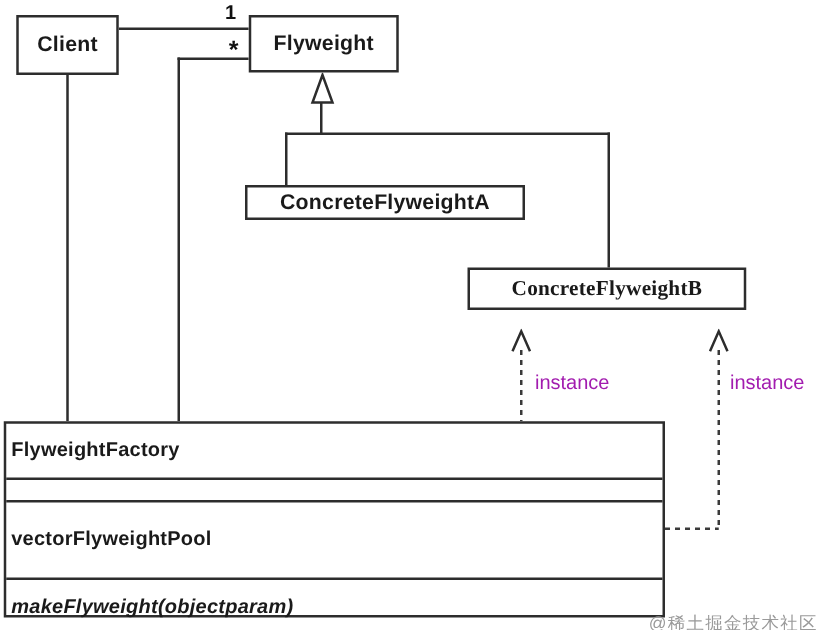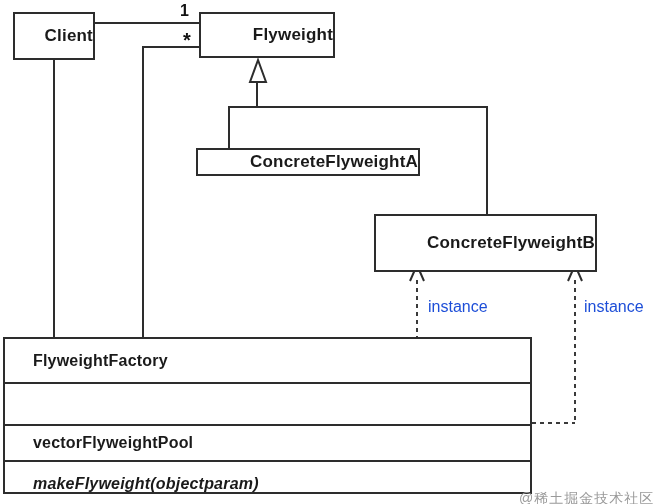--- a/index.html
+++ b/index.html
@@ -11,21 +11,21 @@
     font-family: "Liberation Sans", sans-serif;
     overflow: hidden;
   }
   .uml-box {
     position: absolute;
     background: #ffffff;
     border: 2px solid #2d2d2d;
     box-sizing: border-box;
     display: flex;
     align-items: center;
-    justify-content: flex-end;
+    justify-content: center;
     font-weight: bold;
     font-size: 17px;
     color: #1a1a1a;
     letter-spacing: 0.2px;
   }
   .hline, .vline { position: absolute; background: #2d2d2d; }
   .hline { height: 2px; }
   .vline { width: 2px; }
   .dash-v {
     position: absolute;
@@ -39,30 +39,30 @@
   }
   .mult {
     position: absolute;
     font-weight: bold;
     color: #111111;
   }
   .mult-one { left: 180px; top: 2px; font-size: 16px; }
   .mult-many { left: 183px; top: 29px; font-size: 20px; }
   .note {
     position: absolute;
-    color: #1d4ed8;
+    color: #a21caf;
     font-size: 16px;
   }
   .arrow-svg { position: absolute; }
   .factory { display: block; padding: 0; }
   .factory-row {
     box-sizing: border-box;
     display: flex;
     align-items: center;
-    padding-left: 28px;
+    padding-left: 4px;
     font-weight: bold;
     color: #1a1a1a;
     font-size: 16px;
     letter-spacing: 0.2px;
   }
   .row-border { border-top: 2px solid #2d2d2d; }
   .watermark {
     position: absolute;
     left: 519px;
     top: 470px;
@@ -104,38 +104,38 @@
     <polyline points="2,18 9,2 16,18" fill="none" stroke="#2d2d2d" stroke-width="2"></polyline>
   </svg>
   <div class="dash-v" style="left:574px; top:280px; height:144px;"></div>
   <div class="dash-h" style="left:532px; top:422px; width:43px;"></div>
   <div class="note" style="left:584px; top:298px;">instance</div>
 
   <div class="uml-box" style="left:13px; top:12px; width:82px; height:48px;">
     <span>Client</span>
   </div>
 
-  <div class="uml-box" style="left:199px; top:12px; width:136px; height:46px;">
+  <div class="uml-box" style="left:199px; top:12px; width:120px; height:46px;">
     <span>Flyweight</span>
   </div>
 
   <div class="uml-box" style="left:196px; top:148px; width:224px; height:28px;">
     <span>ConcreteFlyweightA</span>
   </div>
 
-  <div class="uml-box" style="left:374px; top:214px; width:223px; height:58px;">
+  <div class="uml-box" style="left:374px; top:214px; width:223px; height:34px;font-family:Liberation Serif, serif;">
     <span>ConcreteFlyweightB</span>
   </div>
 
   <div class="uml-box factory" style="left:3px; top:337px; width:529px; height:157px;">
     <div class="factory-row" style="height:43px;">
       <span>FlyweightFactory</span>
     </div>
     <div class="factory-row row-border" style="height:18px;"></div>
-    <div class="factory-row row-border" style="height:36px;margin-top:24px;">
+    <div class="factory-row row-border" style="height:62px;">
       <span>vectorFlyweightPool</span>
     </div>
     <div class="factory-row row-border" style="height:45px;font-style:italic;">
       <span>makeFlyweight(objectparam)</span>
     </div>
   </div>
 
   <div class="watermark">@稀土掘金技术社区</div>
 
 </div>

